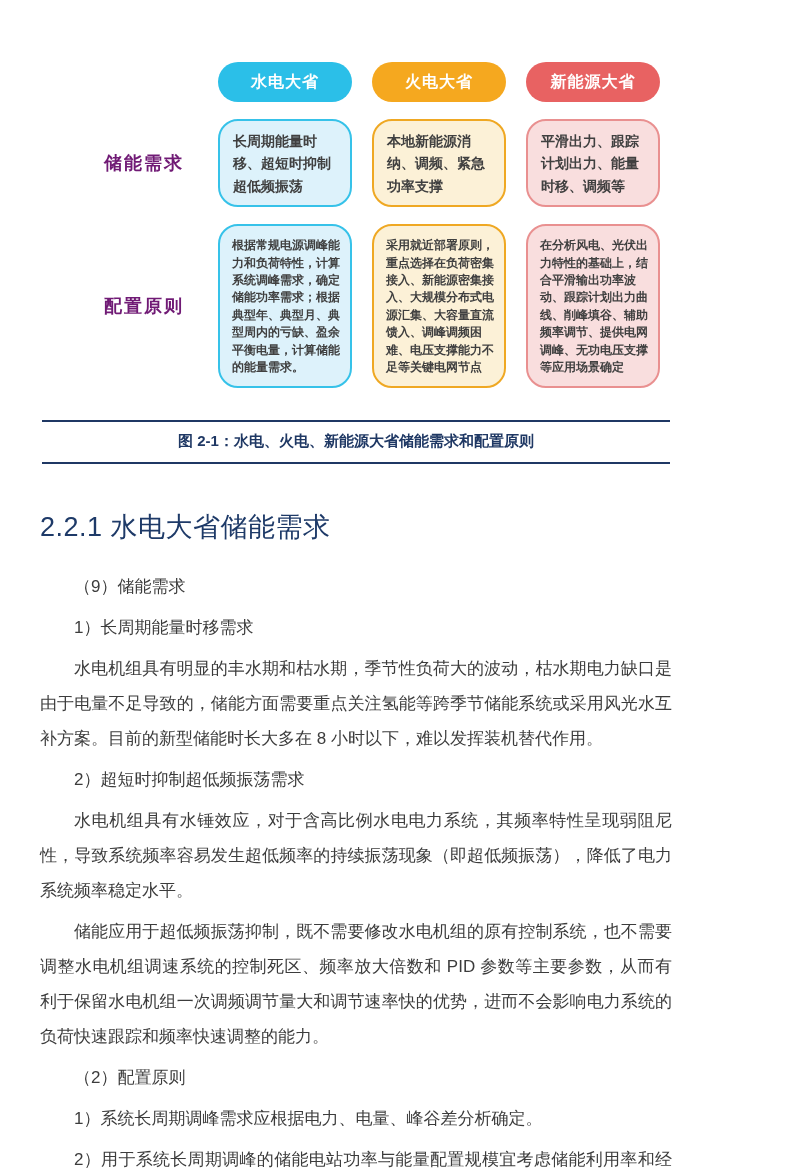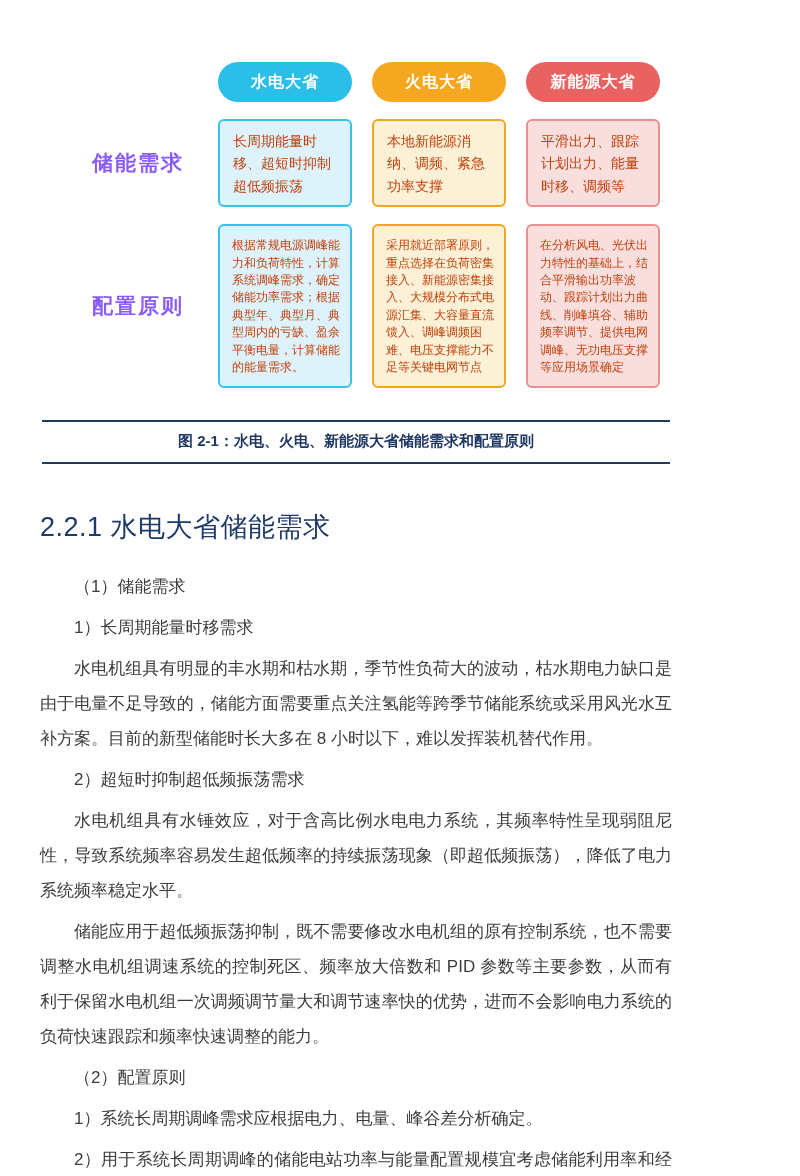--- a/index.html
+++ b/index.html
@@ -45,30 +45,30 @@
     letter-spacing: 1px;
   }
   .pill-blue   { background: #2bbfe8; }
   .pill-orange { background: #f5a81f; }
   .pill-red    { background: #e86262; }
 
   .rowlabel {
     align-self: center;
     text-align: right;
     padding-right: 14px;
-    font-size: 21px;
+    font-size: 18px;
     font-weight: bold;
-    color: #8b5cf6;
+    color: #701a75;
     letter-spacing: 2px;
   }
   .box {
-    border-radius: 6px;
+    border-radius: 20px;
     box-sizing: border-box;
-    font-weight: normal;
-    color: #c2410c;
+    font-weight: bold;
+    color: #404040;
     background: #fff;
   }
   .box-need {
     min-height: 75px;
     padding: 9px 11px 8px 13px;
     font-size: 14px;
     line-height: 1.6;
     display: flex;
     align-items: center;
   }
@@ -144,21 +144,21 @@
     </div>
   </div>
 
   <div class="caption-block">
     <div class="caption">图 2-1：水电、火电、新能源大省储能需求和配置原则</div>
   </div>
 
   <h2 class="section-heading">2.2.1 水电大省储能需求</h2>
 
   <div class="body-text">
-    <p>（1）储能需求</p>
+    <p>（9）储能需求</p>
     <p>1）长周期能量时移需求</p>
     <p>水电机组具有明显的丰水期和枯水期，季节性负荷大的波动，枯水期电力缺口是由于电量不足导致的，储能方面需要重点关注氢能等跨季节储能系统或采用风光水互补方案。目前的新型储能时长大多在 8 小时以下，难以发挥装机替代作用。</p>
     <p>2）超短时抑制超低频振荡需求</p>
     <p>水电机组具有水锤效应，对于含高比例水电电力系统，其频率特性呈现弱阻尼性，导致系统频率容易发生超低频率的持续振荡现象（即超低频振荡），降低了电力系统频率稳定水平。</p>
     <p>储能应用于超低频振荡抑制，既不需要修改水电机组的原有控制系统，也不需要调整水电机组调速系统的控制死区、频率放大倍数和 PID 参数等主要参数，从而有利于保留水电机组一次调频调节量大和调节速率快的优势，进而不会影响电力系统的负荷快速跟踪和频率快速调整的能力。</p>
     <p>（2）配置原则</p>
     <p>1）系统长周期调峰需求应根据电力、电量、峰谷差分析确定。</p>
     <p>2）用于系统长周期调峰的储能电站功率与能量配置规模宜考虑储能利用率和经济效益，经过技术经济性比较后确定。</p>
   </div>
 

